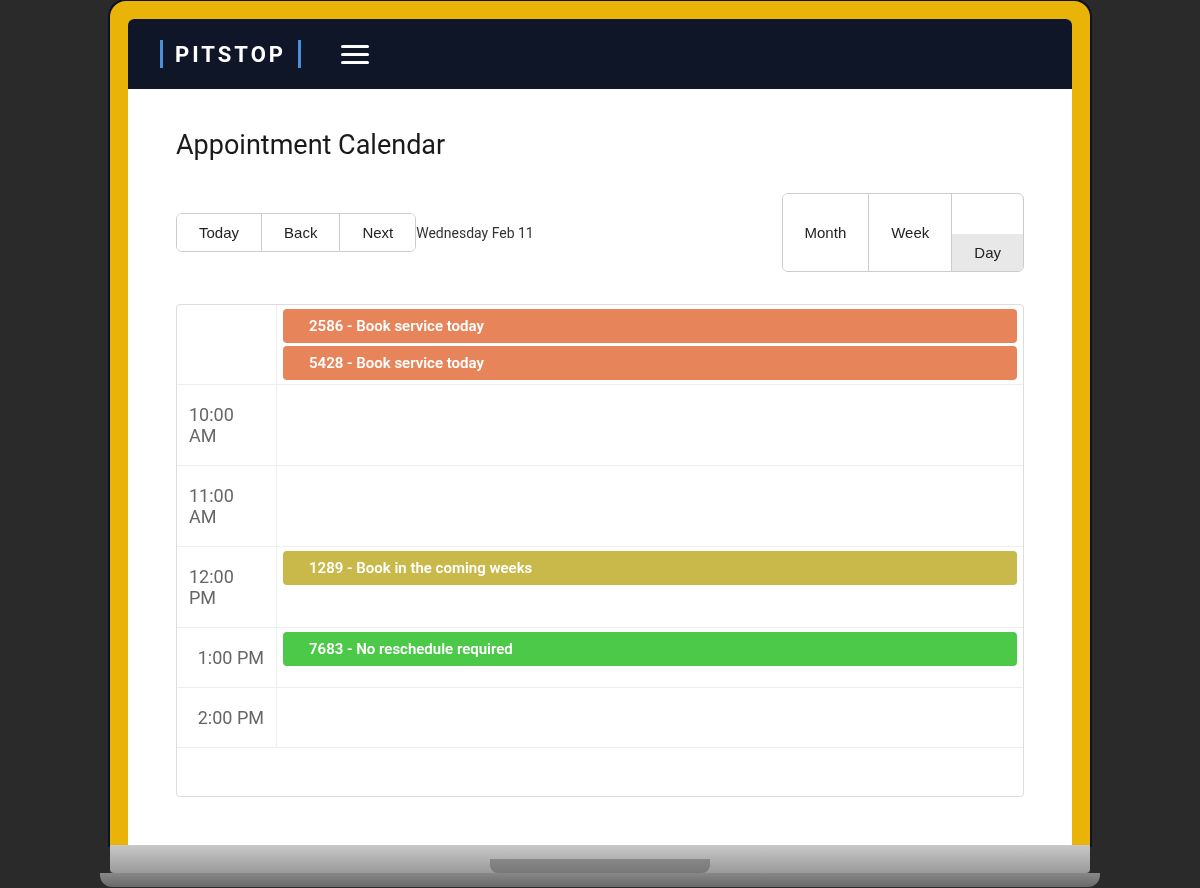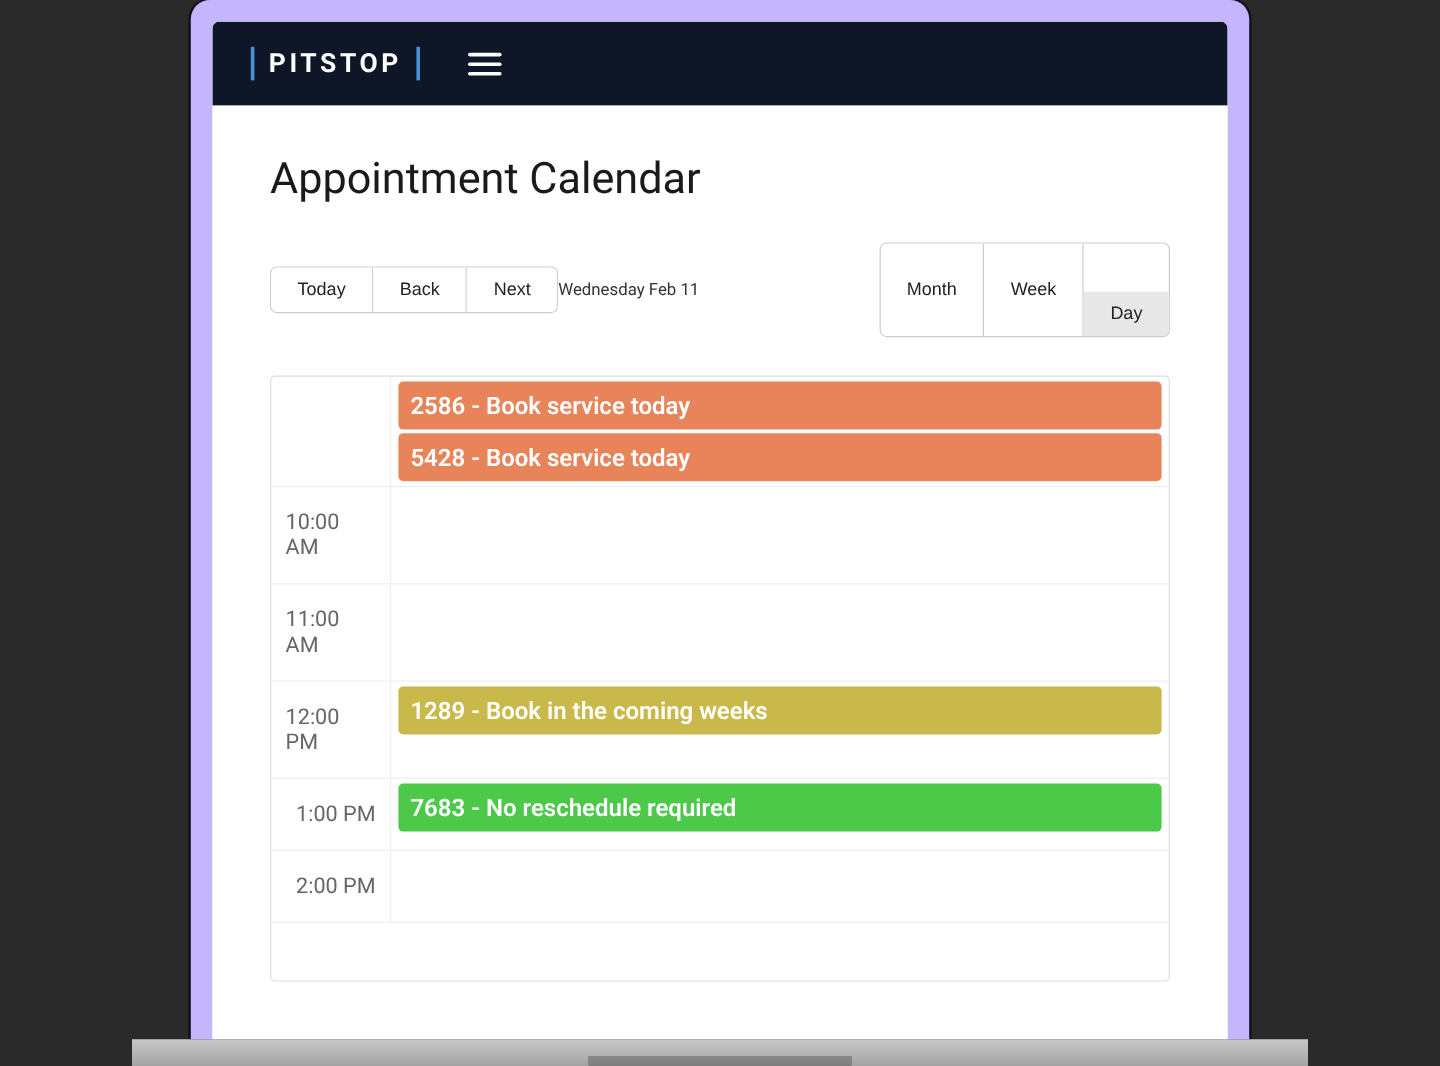--- a/index.html
+++ b/index.html
@@ -14,22 +14,22 @@
 
     .laptop-wrapper {
       position: relative;
       width: 980px;
       display: flex;
       flex-direction: column;
       align-items: center;
     }
 
     .laptop-screen-bezel {
-      width: 882px;
-      background: #c4b5fd;
+      width: 980px;
+      background: #eab308;
       border-radius: 16px 16px 0 0;
       padding: 18px 18px 0 18px;
       box-shadow: 0 0 0 2px #0d1120;
     }
 
     .screen-inner {
       background: #fff;
       border-radius: 6px 6px 0 0;
       overflow: hidden;
       min-height: 620px;
@@ -85,21 +85,21 @@
       border-radius: 2px;
       display: block;
     }
 
     .main-content {
       padding: 40px 48px 48px 48px;
       background: #fff;
     }
 
     .page-title {
-      font-size: 36px;
+      font-size: 27px;
       font-weight: 400;
       color: #1a1a1a;
       margin-bottom: 32px;
     }
 
     .calendar-toolbar {
       display: flex;
       align-items: center;
       margin-bottom: 32px;
       gap: 0;
@@ -192,22 +192,22 @@
     .time-content {
       flex: 1;
       padding: 4px 6px;
       display: flex;
       flex-direction: column;
       gap: 3px;
     }
 
     .event-block {
       border-radius: 4px;
-      padding: 8px 10px;
-      font-size: 20px;
+      padding: 8px 26px;
+      font-size: 15px;
       font-weight: 600;
       color: #fff;
       cursor: pointer;
     }
 
     .event-orange {
       background: #e8845a;
     }
 
     .event-yellow {

